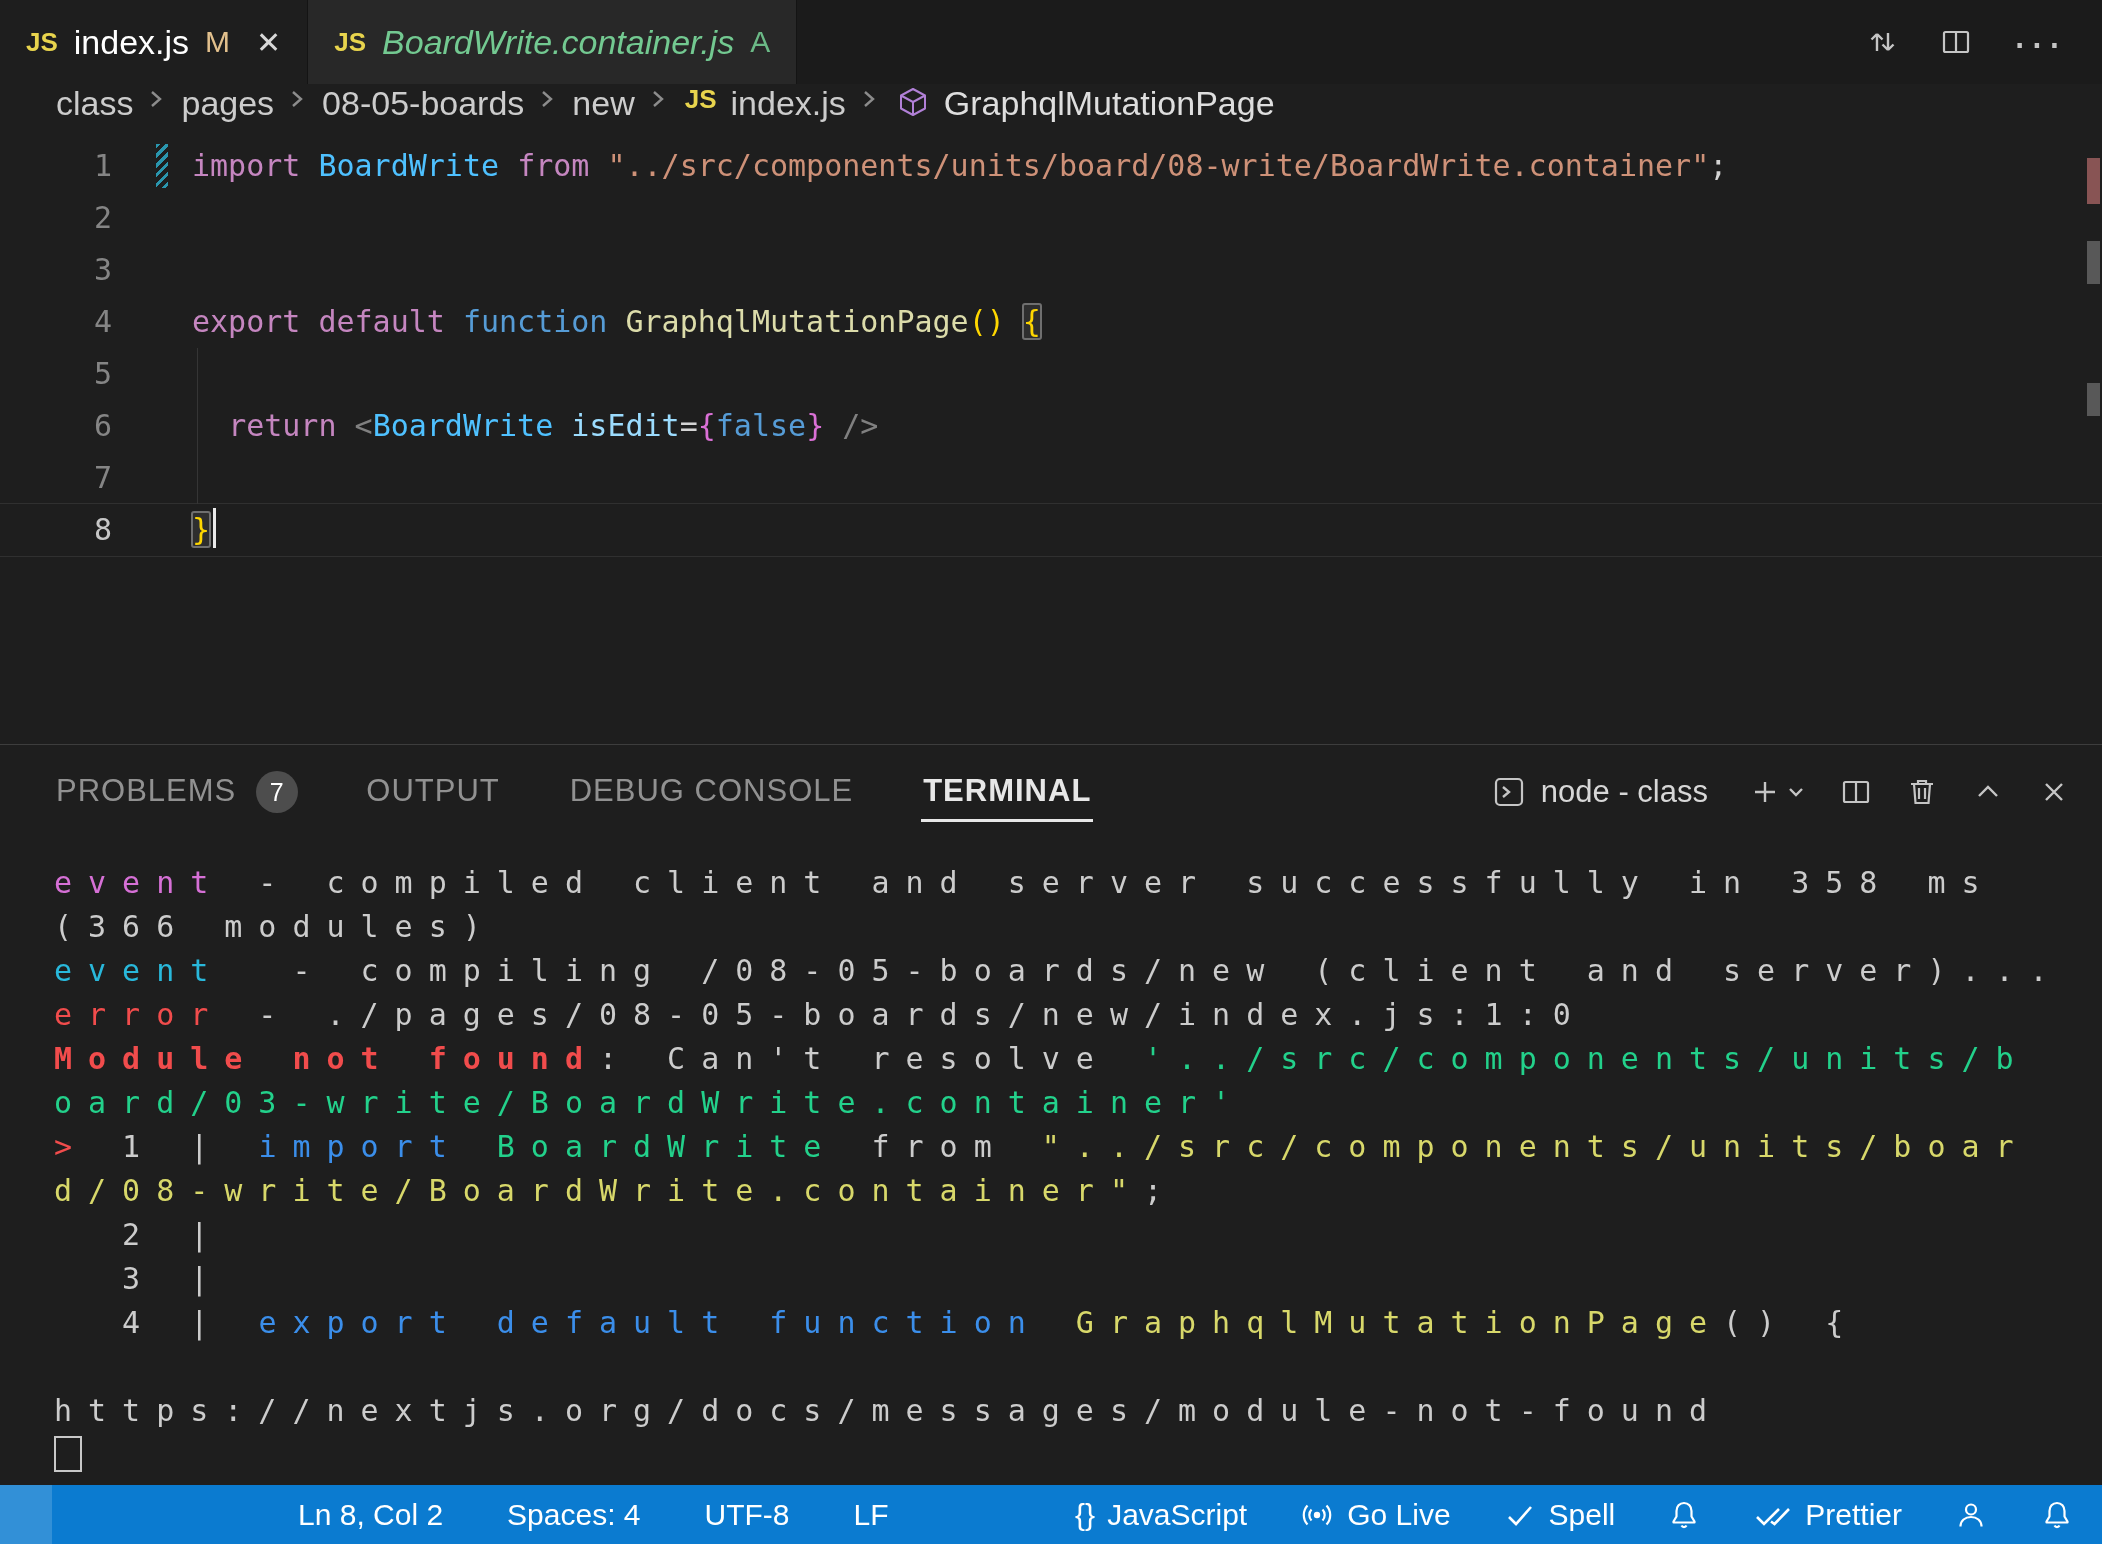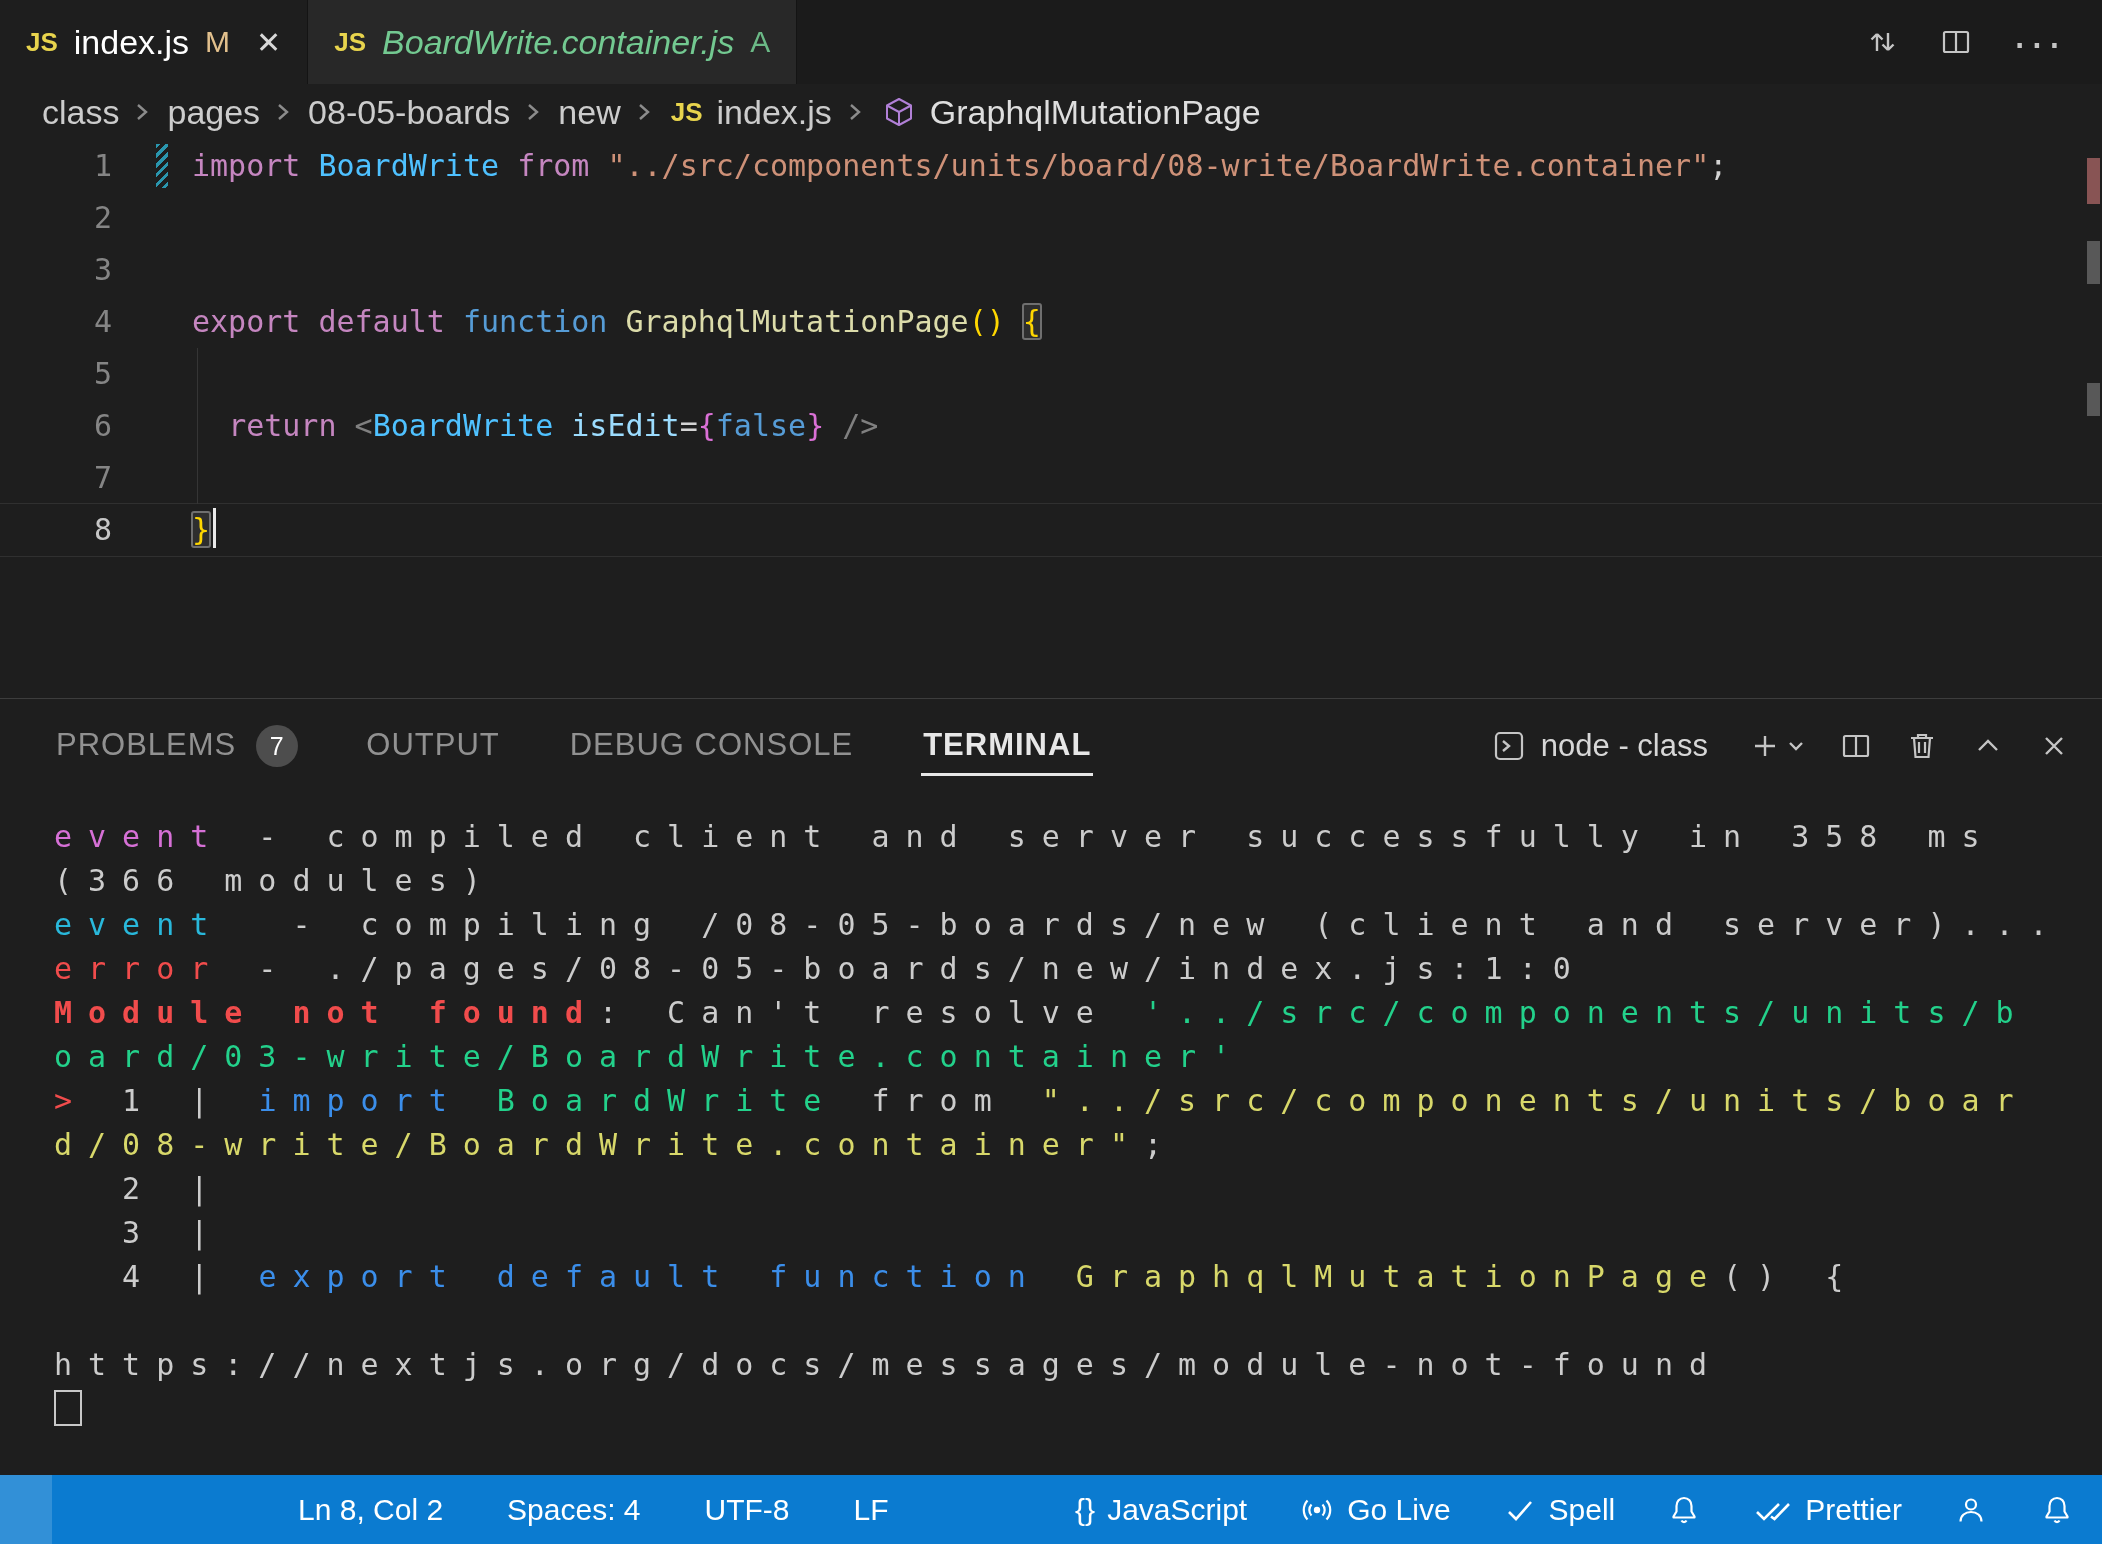--- a/index.html
+++ b/index.html
@@ -21,21 +21,21 @@
   .tab-badge { font-size: 30px; }
   .tab-badge.modified { color: var(--git-modified, #E2C08D); }
   .tab-badge.added { color: var(--git-added, #73C991); opacity: .9; }
   .js-badge { font-family: "Liberation Sans", sans-serif; font-weight: bold; font-size: 26px; color: var(--js-icon, #E8D44D); letter-spacing: 0; }
   .tab-close { font-size: 30px; color: #d8d8d8; margin-left: 10px; }
   .tabbar-actions { margin-left: auto; display: flex; align-items: center; gap: 38px; padding-right: 38px; }
   .icon-btn { display: inline-flex; align-items: center; justify-content: center; }
   .ellipsis { font-size: 46px; color: #c5c5c5; letter-spacing: 2px; line-height: 36px; }
 
   
-  .breadcrumb { height: 56px; flex: 0 0 auto; background: #1e1e1e; display: flex; align-items: center; padding-left: 42px; gap: 10px; font-size: 34px; color: #cccccc; }
+  .breadcrumb { height: 56px; flex: 0 0 auto; background: #1e1e1e; display: flex; align-items: flex-start; padding-left: 56px; gap: 10px; font-size: 34px; color: #cccccc; }
   .crumb { white-space: nowrap; }
   .crumb.last { color: #dedede; }
   .crumb-icon { display: inline-flex; align-items: center; margin: 0 4px 0 2px; }
 
   
   .editor-body { flex: 1 1 auto; position: relative; background: #1e1e1e; overflow: hidden; font-family: "DejaVu Sans Mono", monospace; }
   .code-line { display: flex; height: 52px; line-height: 52px; position: relative; font-size: 30px; white-space: pre; }
   .code-line.current { box-shadow: 0 1px 0 #303030, 0 -1px 0 #303030; }
   .gutter { flex: 0 0 150px; text-align: right; padding-right: 38px; color: #858585; user-select: none; }
   .gutter .active-num { color: #c6c6c6; }
@@ -63,21 +63,21 @@
   .panel-actions { margin-left: auto; display: flex; align-items: center; gap: 30px; }
   .term-select { display: flex; align-items: flex-end; gap: 14px; margin-right: 10px; }
   .term-select-label { font-size: 31px; color: #d7d7d7; white-space: nowrap; }
   .plus-group { display: flex; align-items: center; gap: 2px; }
 
   .terminal { flex: 1 1 auto; padding: 22px 0 0 54px; font-family: "DejaVu Sans Mono", monospace; font-size: 30px; overflow: hidden; }
   .term-line { height: 44px; line-height: 44px; white-space: pre; letter-spacing: 16px; }
   .term-cursor { display: inline-block; width: 28px; height: 36px; border: 2px solid #c8c8c8; vertical-align: -7px; }
 
   
-  .statusbar { height: 69px; flex: 0 0 auto; background: var(--statusbar-bg, #0b7bd0); display: flex; align-items: center; color: #ffffff; font-size: 30px; margin-top: 36px; }
+  .statusbar { height: 59px; flex: 0 0 auto; background: var(--statusbar-bg, #0b7bd0); display: flex; align-items: center; color: #ffffff; font-size: 30px; }
   .sb-corner { width: 52px; height: 100%; background: rgba(255,255,255,0.16); flex: 0 0 auto; }
   .sb-left { display: flex; align-items: center; gap: 64px; margin-left: 246px; }
   .sb-right { margin-left: auto; display: flex; align-items: center; gap: 52px; padding-right: 28px; }
   .sb-item { display: flex; align-items: center; gap: 12px; white-space: nowrap; }
   .braces { font-size: 30px; }
 </style>
 </head>
 <body>
 
 <div class="app">

